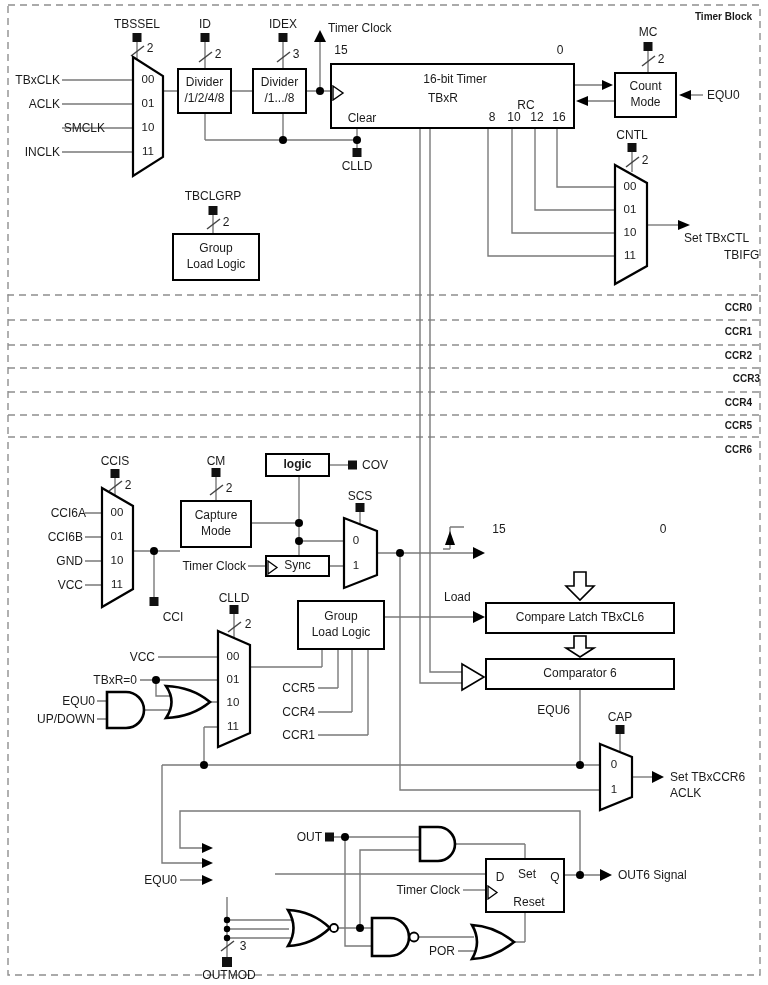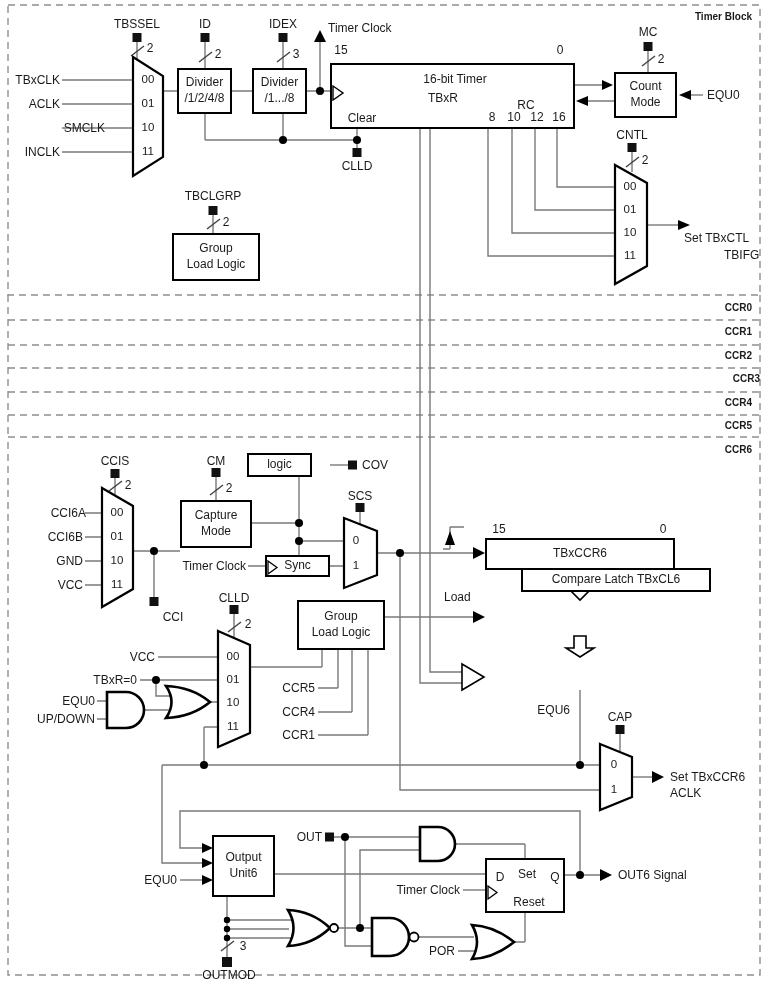--- a/index.html
+++ b/index.html
@@ -201,47 +201,43 @@
 <div class="box" style="left:172px;top:233px;width:88px;height:48px;">
   <span>Group</span>
   <span>Load Logic</span>
 </div>
 
 <div class="box" style="left:180px;top:500px;width:72px;height:48px;">
   <span>Capture</span>
   <span>Mode</span>
 </div>
 
-<div class="box" style="left:247px;top:453px;width:65px;height:24px;">
+<div class="box" style="left:265px;top:453px;width:65px;height:24px;font-weight:bold;">
   <span>logic</span>
 </div>
 
 <div class="box" style="left:265px;top:555px;width:65px;height:22px;">
   <svg class="clk" style="top:3px;" width="12" height="15">
     <path d="M1,1 L10,7.5 L1,14 Z" fill="#fff" stroke="#000" stroke-width="1.3"></path>
       </svg>
   <span>Sync</span>
 </div>
 
 <div class="box" style="left:297px;top:600px;width:88px;height:50px;">
   <span>Group</span>
   <span>Load Logic</span>
 </div>
 
-<div class="box" style="left:485px;top:538px;width:190px;height:32px;">
-  <span>TBxCCR6</span>
-</div>
-<div class="box" style="left:485px;top:568px;width:190px;height:24px;margin-left:36px;">
+<div class="box" style="left:485px;top:602px;width:190px;height:32px;">
   <span>Compare Latch TBxCL6</span>
 </div>
-
-<div class="box" style="left:212px;top:835px;width:63px;height:62px;">
-  <span>Output</span>
-  <span>Unit6</span>
-</div>
+<div class="box" style="left:485px;top:658px;width:190px;height:32px;">
+  <span>Comparator 6</span>
+</div>
+
 
 <div class="box" style="left:485px;top:858px;width:80px;height:55px;">
   <svg class="clk" style="top:25px;" width="12" height="15">
     <path d="M1,1 L10,7.5 L1,14 Z" fill="#fff" stroke="#000" stroke-width="1.3"></path>
       </svg>
   <span class="abs" style="left:13px;top:17px;">D</span>
   <span class="abs" style="left:40px;top:14px;">Set</span>
   <span class="abs" style="left:68px;top:17px;">Q</span>
   <span class="abs" style="left:42px;top:42px;">Reset</span>
 </div>

